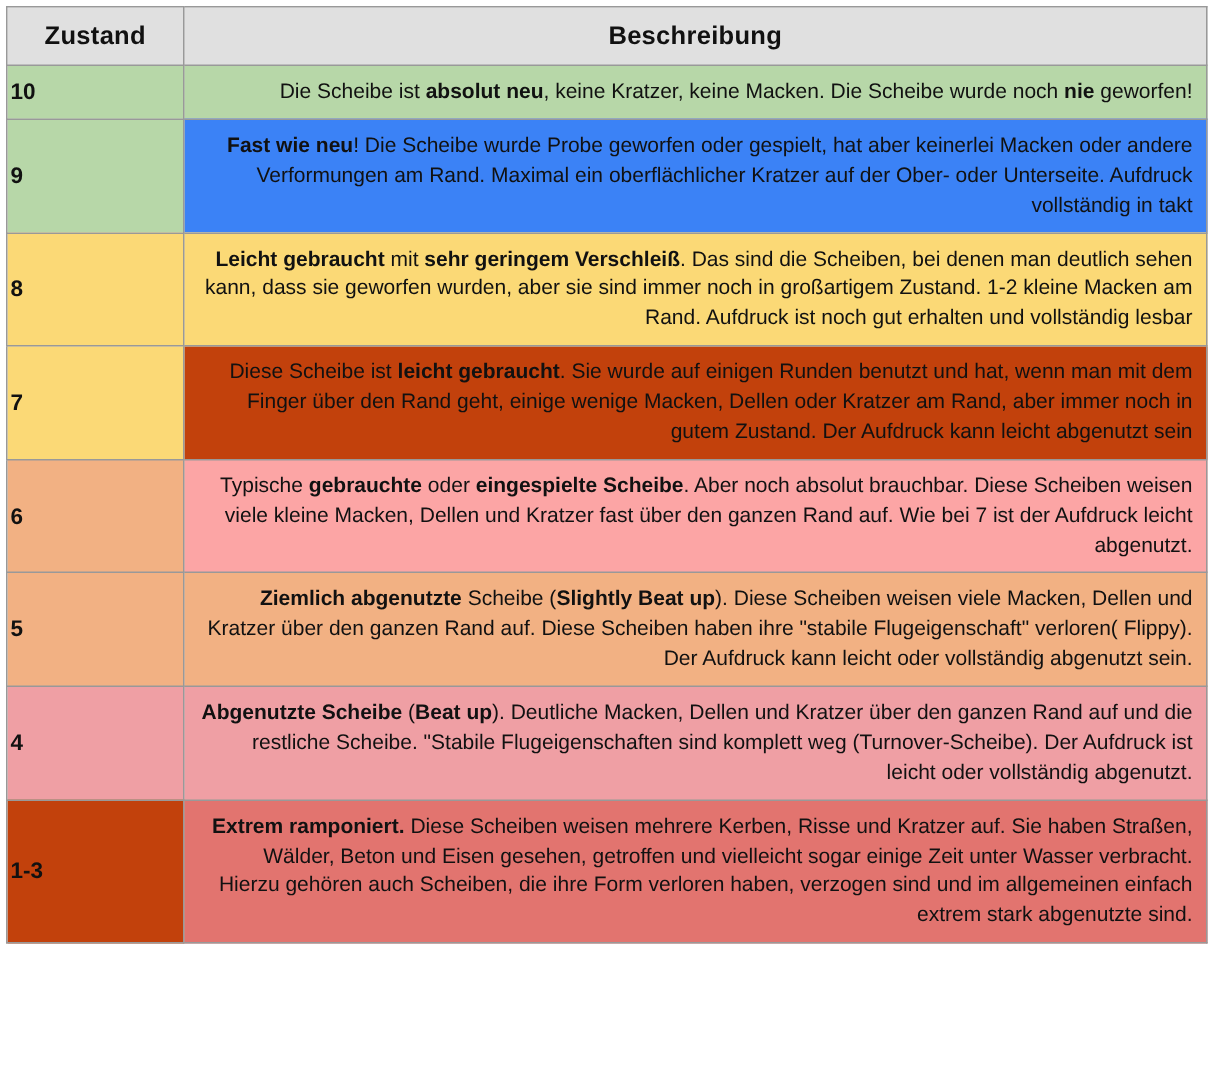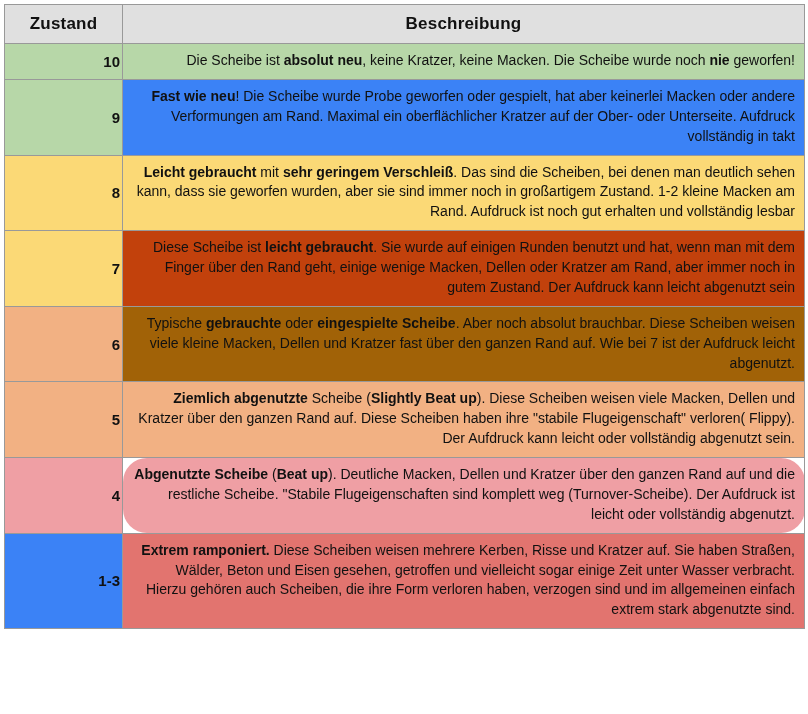--- a/index.html
+++ b/index.html
@@ -34,21 +34,21 @@
   thead th.head-cell {
     background: #e0e0e0;
     text-align: center;
     font-size: 17px;
     font-weight: bold;
     color: #111;
     padding: 9px 4px;
     letter-spacing: 0.2px;
   }
   td.grade-cell {
-    text-align: right;
+    text-align: left;
     font-size: 15px;
     font-weight: bold;
     color: #111;
     padding: 4px 2px;
   }
   td.desc-cell {
     text-align: right;
     font-size: 14px;
     color: #111;
     padding: 7px 9px 8px 9px;
@@ -83,29 +83,29 @@
         <tr>
           <td class="grade-cell" style="background: rgb(251, 217, 118); border-color: rgb(153, 153, 153);">8</td>
           <td class="desc-cell" style="background: rgb(251, 217, 118); border-color: rgb(153, 153, 153);"><b>Leicht gebraucht</b><span> mit </span><b>sehr geringem Verschleiß</b><span>. Das sind die Scheiben, bei denen man deutlich sehen kann, dass sie geworfen wurden, aber sie sind immer noch in großartigem Zustand. 1-2 kleine Macken am Rand. Aufdruck ist noch gut erhalten und vollständig lesbar</span></td>
         </tr>
         <tr>
           <td class="grade-cell" style="background: rgb(251, 217, 118); border-color: rgb(153, 153, 153);">7</td>
           <td class="desc-cell" style="background: #c2410c; border-color: rgb(153, 153, 153);"><span>Diese Scheibe ist </span><b>leicht gebraucht</b><span>. Sie wurde auf einigen Runden benutzt und hat, wenn man mit dem Finger über den Rand geht, einige wenige Macken, Dellen oder Kratzer am Rand, aber immer noch in gutem Zustand. Der Aufdruck kann leicht abgenutzt sein</span></td>
         </tr>
         <tr>
           <td class="grade-cell" style="background: rgb(242, 177, 131); border-color: rgb(153, 153, 153);">6</td>
-          <td class="desc-cell" style="background: #a16207; border-color: rgb(153, 153, 153);"><span>Typische </span><b>gebrauchte</b><span> oder </span><b>eingespielte Scheibe</b><span>. Aber noch absolut brauchbar. Diese Scheiben weisen viele kleine Macken, Dellen und Kratzer fast über den ganzen Rand auf. Wie bei 7 ist der Aufdruck leicht abgenutzt.</span></td>
+          <td class="desc-cell" style="background: #fca5a5; border-color: rgb(153, 153, 153);"><span>Typische </span><b>gebrauchte</b><span> oder </span><b>eingespielte Scheibe</b><span>. Aber noch absolut brauchbar. Diese Scheiben weisen viele kleine Macken, Dellen und Kratzer fast über den ganzen Rand auf. Wie bei 7 ist der Aufdruck leicht abgenutzt.</span></td>
         </tr>
         <tr>
           <td class="grade-cell" style="background: rgb(242, 177, 131); border-color: rgb(153, 153, 153);">5</td>
           <td class="desc-cell" style="background: rgb(242, 177, 131); border-color: rgb(153, 153, 153);"><b>Ziemlich abgenutzte</b><span> Scheibe (</span><b>Slightly Beat up</b><span>). Diese Scheiben weisen viele Macken, Dellen und Kratzer über den ganzen Rand auf. Diese Scheiben haben ihre "stabile Flugeigenschaft" verloren( Flippy). Der Aufdruck kann leicht oder vollständig abgenutzt sein.</span></td>
         </tr>
         <tr>
           <td class="grade-cell" style="background: rgb(239, 159, 164); border-color: rgb(153, 153, 153);">4</td>
-          <td class="desc-cell" style="background: rgb(239, 159, 164); border-color: rgb(153, 153, 153); border-radius: 24px;"><b>Abgenutzte Scheibe</b><span> (</span><b>Beat up</b><span>). Deutliche  Macken, Dellen und Kratzer über den ganzen Rand auf und die restliche Scheibe. "Stabile Flugeigenschaften sind komplett weg (Turnover-Scheibe). Der Aufdruck ist leicht oder vollständig abgenutzt.</span></td>
+          <td class="desc-cell" style="background: rgb(239, 159, 164); border-color: rgb(153, 153, 153);"><b>Abgenutzte Scheibe</b><span> (</span><b>Beat up</b><span>). Deutliche  Macken, Dellen und Kratzer über den ganzen Rand auf und die restliche Scheibe. "Stabile Flugeigenschaften sind komplett weg (Turnover-Scheibe). Der Aufdruck ist leicht oder vollständig abgenutzt.</span></td>
         </tr>
         <tr>
-          <td class="grade-cell" style="background: #3b82f6; border-color: rgb(153, 153, 153);">1-3</td>
+          <td class="grade-cell" style="background: #c2410c; border-color: rgb(153, 153, 153);">1-3</td>
           <td class="desc-cell" style="background: rgb(226, 116, 111); border-color: rgb(153, 153, 153);"><b>Extrem ramponiert.</b><span> Diese Scheiben weisen mehrere Kerben, Risse und Kratzer auf. Sie haben Straßen, Wälder, Beton und Eisen gesehen, getroffen und vielleicht sogar einige Zeit unter Wasser verbracht. Hierzu gehören auch Scheiben, die ihre Form verloren haben, verzogen sind und im allgemeinen einfach extrem stark abgenutzte sind.</span></td>
         </tr>
       </tbody>
   </table>
 </div>
 
 </body></html>

